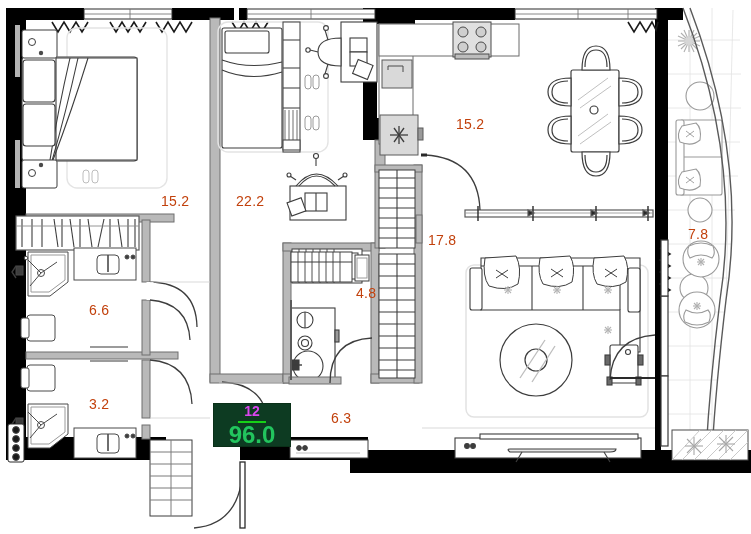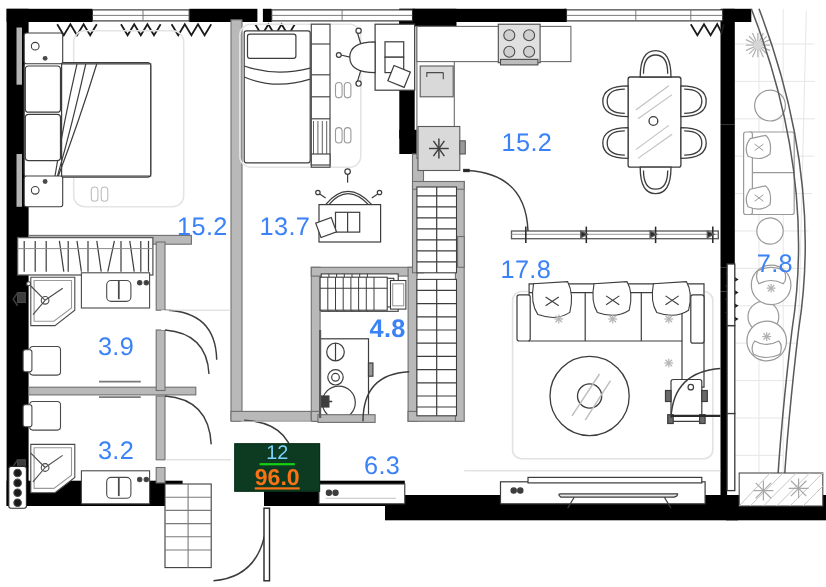--- a/index.html
+++ b/index.html
@@ -6,49 +6,48 @@
   html,body{margin:0;padding:0;background:#ffffff;}
   body{
     font-family:"Liberation Sans", sans-serif;
     width:751px;height:534px;overflow:hidden;
   }
   #plan-root{position:relative;width:751px;height:534px;background:#ffffff;}
   #plan-svg{position:absolute;left:0;top:0;}
   .area-label{
     position:absolute;
     font-family:"Liberation Sans", sans-serif;
-    font-size:23px;
-    color:#3b82f6;
+    font-size:14px;
+    color:#c2410c;
     white-space:nowrap;
     letter-spacing:0.3px;
   }
   #badge{
     position:absolute;
     background:#0d3b22;
     border:1px solid #0a3018;
     box-sizing:border-box;
     display:flex;flex-direction:column;
     align-items:center;justify-content:center;
     padding:3px 10px 4px 10px;
   }
   #badge .num{
-    color:#7dd3fc;
-    font-size:18px;font-weight:normal;
+    color:#d946ef;
+    font-size:14px;font-weight:bold;
     line-height:17px;
     border-bottom:2px solid #16d016;
     padding:0 6px 1px 6px;
     font-family:"Liberation Sans", sans-serif;
   }
   #badge .area{
-    color:#f97316;
-    font-size:21px;font-weight:bold;
+    color:#22c55e;
+    font-size:24px;font-weight:bold;
     line-height:22px;
     padding-top:1px;
     font-family:"Liberation Sans", sans-serif;
-    text-decoration:underline;
   }
 </style>
 </head>
 <body>
 
 <div id="plan-root">
 
   <svg id="plan-svg" width="751" height="534" viewBox="0 0 751 534" shape-rendering="geometricPrecision">
 
     <rect x="0" y="0" width="751" height="534" fill="#ffffff"></rect>
@@ -716,31 +715,31 @@
       <line x1="150" y1="282" x2="210" y2="282"></line>
       <line x1="150" y1="418" x2="210" y2="418"></line>
       <line x1="219" y1="383" x2="283" y2="383"></line>
       <line x1="422" y1="428" x2="655" y2="428"></line>
     </g>
 
   </svg>
 
   <div class="area-label" style="left:161px;top:193px;">15.2</div>
 
-  <div class="area-label" style="left:236px;top:193px;">13.7</div>
+  <div class="area-label" style="left:236px;top:193px;">22.2</div>
 
   <div class="area-label" style="left:456px;top:116px;">15.2</div>
 
-  <div class="area-label" style="left:455px;top:232px;">17.8</div>
-
-  <div class="area-label" style="left:89px;top:302px;">3.9</div>
+  <div class="area-label" style="left:428px;top:232px;">17.8</div>
+
+  <div class="area-label" style="left:89px;top:302px;">6.6</div>
 
   <div class="area-label" style="left:89px;top:396px;">3.2</div>
 
-  <div class="area-label" style="left:336px;top:285px;font-weight:bold;">4.8</div>
+  <div class="area-label" style="left:356px;top:285px;">4.8</div>
 
   <div class="area-label" style="left:331px;top:410px;">6.3</div>
 
   <div class="area-label" style="left:688px;top:226px;">7.8</div>
 
   <div id="badge" style="left:213px;top:403px;width:78px;height:44px;">
     <div class="num">12</div>
     <div class="area">96.0</div>
   </div>
 

